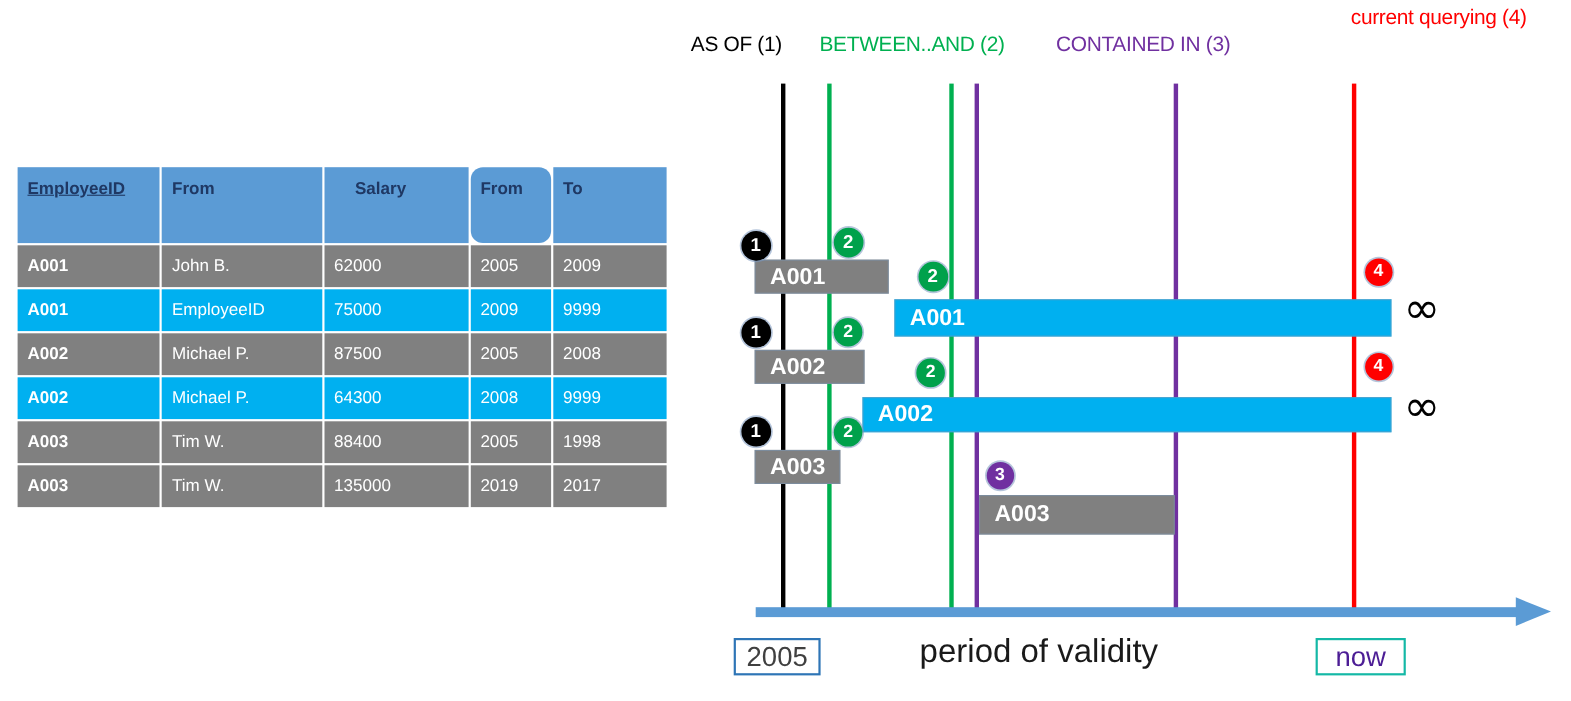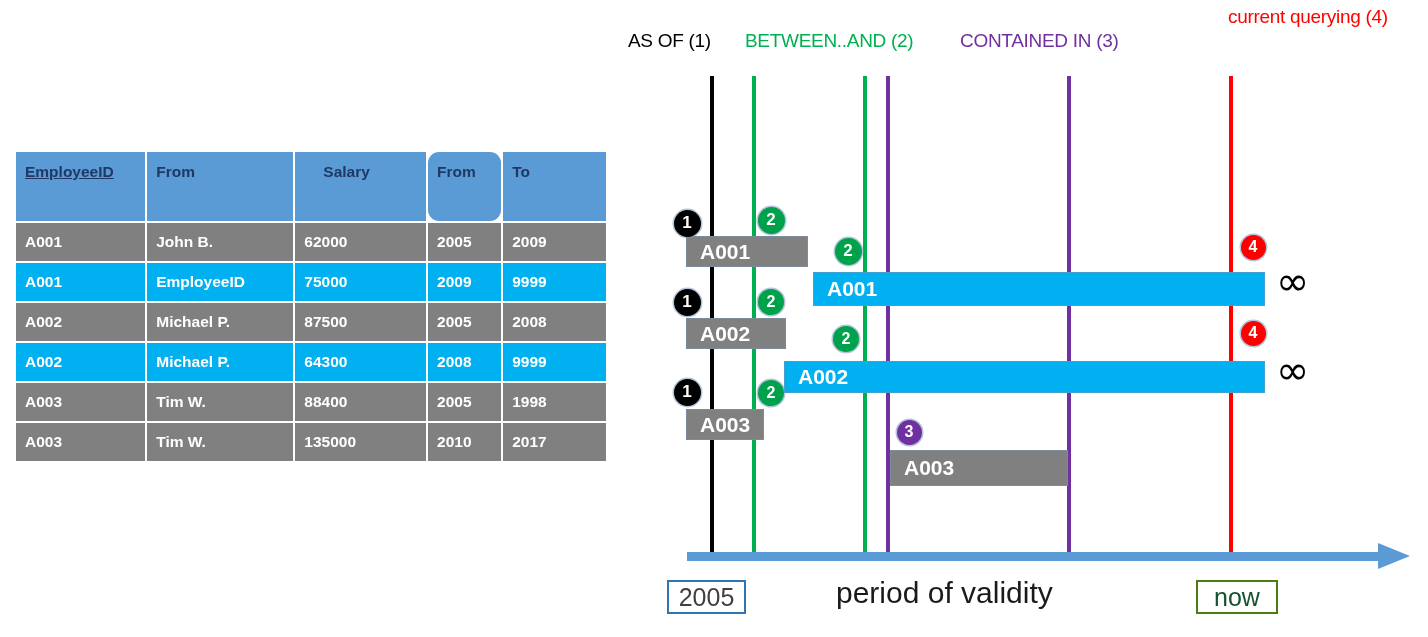--- a/index.html
+++ b/index.html
@@ -15,21 +15,20 @@
     width:594px;
   }
   #employee-table th,#employee-table td{
     padding:6px 9px;
     font-size:15.5px;
     color:#ffffff;
     text-align:left;
     vertical-align:middle;
     white-space:nowrap;
     line-height:1.15;
-    font-weight:bold;
   }
   #employee-table thead th{
     background:#5b9bd5;
     color:#1f3864;
     font-weight:bold;
     height:52px;
     vertical-align:top;
     padding-top:11px;
   }
   #employee-table thead th.first span{text-decoration:underline;}
@@ -98,21 +97,21 @@
     border-top:13px solid transparent;border-bottom:13px solid transparent;
     border-left:32px solid #5b9bd5;}
 
   
   .axbox{
     position:absolute;box-sizing:border-box;
     display:flex;align-items:center;justify-content:center;
     font-size:25px;background:#ffffff;
   }
   #box-2005{left:667px;top:580px;width:79px;height:34px;border:2px solid #2e75b6;color:#404040;}
-  #box-now {left:1196px;top:580px;width:82px;height:34px;border:2px solid #4d7c0f;color:#14532d;}
+  #box-now {left:1196px;top:580px;width:82px;height:34px;border:2px solid #14b8a6;color:#4c1d95;}
   #caption-validity{
     position:absolute;left:836px;top:576px;
     font-size:30px;color:#1a1a1a;white-space:nowrap;
   }
 </style>
 </head>
 <body>
 
 <table id="employee-table">
   <thead>
@@ -157,21 +156,21 @@
       <td class="c0">A003</td>
       <td class="c1">Tim W.</td>
       <td class="c2">88400</td>
       <td class="c3">2005</td>
       <td class="c4">1998</td>
     </tr>
     <tr class="gray">
       <td class="c0">A003</td>
       <td class="c1">Tim W.</td>
       <td class="c2">135000</td>
-      <td class="c3">2010</td>
+      <td class="c3">2019</td>
       <td class="c4">2017</td>
     </tr>
   </tbody>
 </table>
 
 <div class="hdr" id="hdr-asof">AS OF (1)</div>
 <div class="hdr" id="hdr-between">BETWEEN..AND (2)</div>
 <div class="hdr" id="hdr-contained">CONTAINED IN (3)</div>
 <div class="hdr" id="hdr-current">
   <div>current querying (4)</div>

